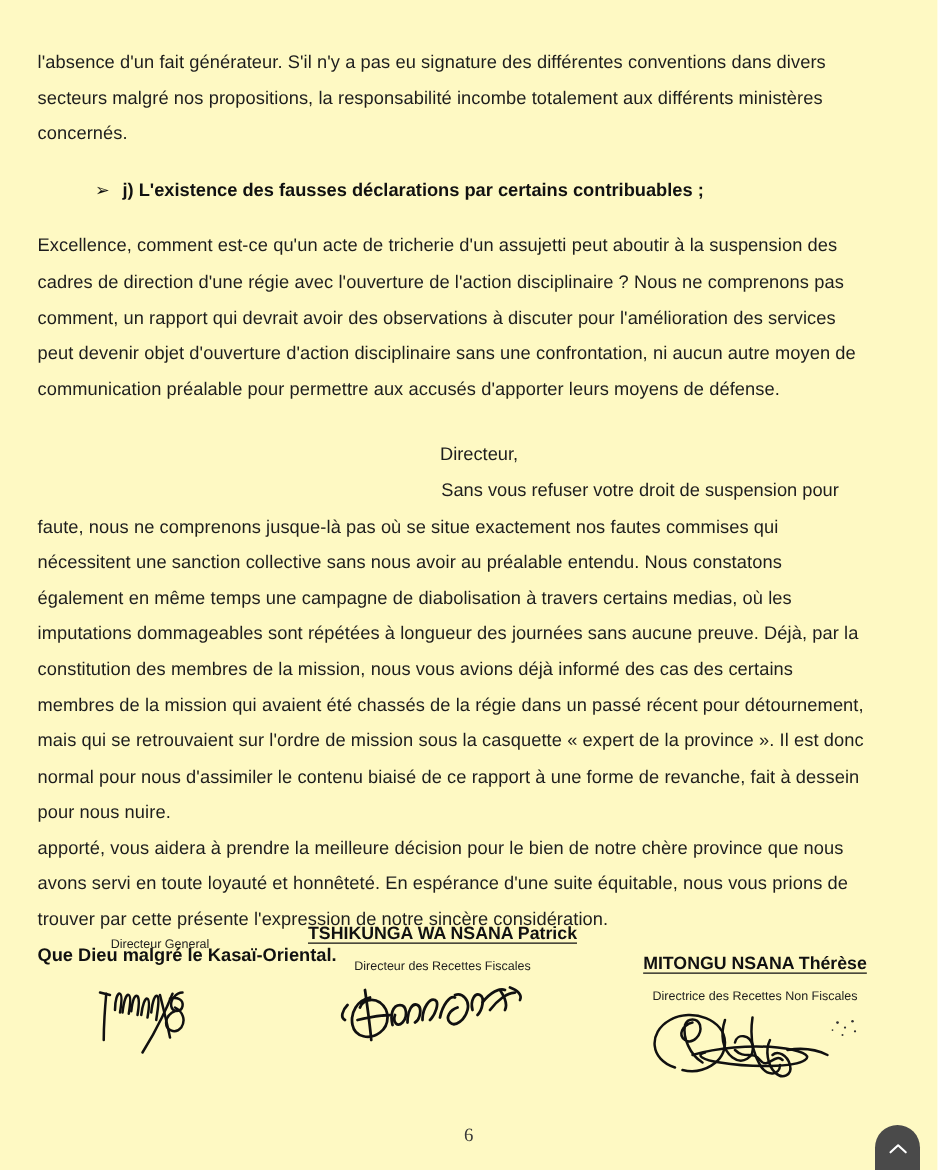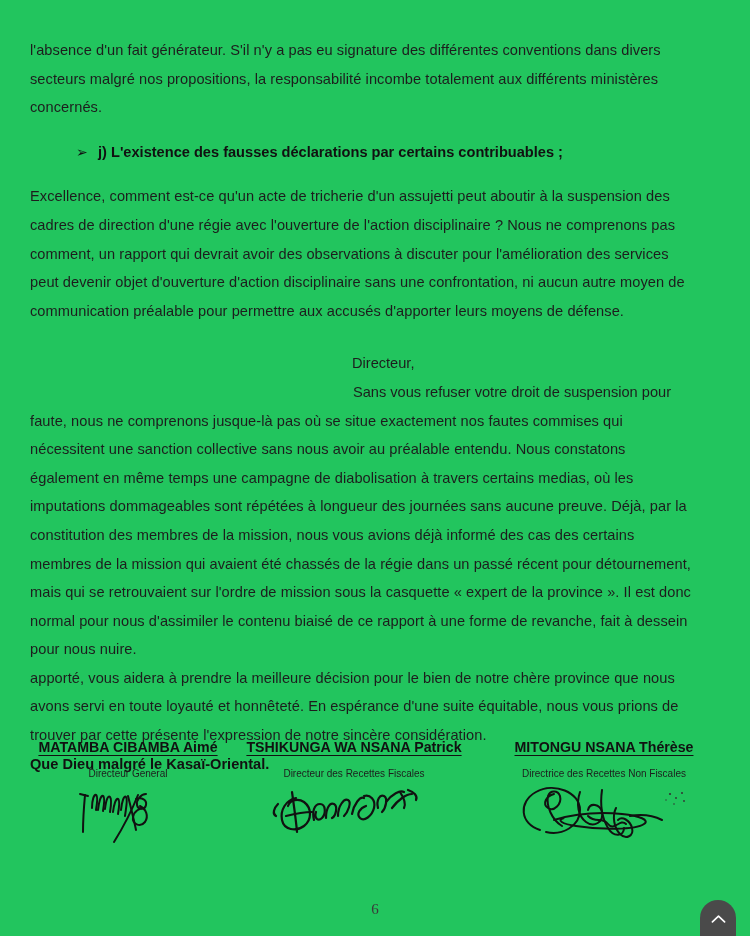--- a/index.html
+++ b/index.html
@@ -14,21 +14,21 @@
     position: relative;
     overflow: hidden;
     font-family: "Liberation Sans", sans-serif;
     color: #1b1b1b;
     -webkit-font-smoothing: antialiased;
   }
 
   .page {
     position: absolute;
     inset: 0;
-    background: #22c55e;
+    background: #fef9c3;
   }
 
   
   .body-col {
     position: absolute;
     left: 30px;
     top: 36px;
     width: 664px;
   }
 
@@ -89,21 +89,21 @@
     width: 702px;
     display: flex;
     align-items: flex-start;
   }
   .sig-col {
     position: relative;
     text-align: center;
   }
   .sig-col.c1 { width: 200px; margin-left: 4px; }
   .sig-col.c2 { width: 240px; margin-left: 6px; }
-  .sig-col.c3 { width: 240px; margin-left: 10px; }
+  .sig-col.c3 { width: 240px; margin-left: 10px; margin-top: 24px; }
 
   .sig-name {
     font-size: 14.2px;
     font-weight: bold;
     color: #111111;
     text-decoration: underline;
     text-underline-offset: 3px;
     white-space: nowrap;
     line-height: 18px;
   }
@@ -184,21 +184,20 @@
 
     <p class="para">apporté, vous aidera à prendre la meilleure décision pour le bien de notre chère province que nous avons servi en toute loyauté et honnêteté. En espérance d'une suite équitable, nous vous prions de trouver par cette présente l'expression de notre sincère considération.</p>
 
     <p class="strong-line">Que Dieu malgré le Kasaï-Oriental.</p>
 
   </div>
 
   <div class="sig-row">
 
     <div class="sig-col c1">
-      <div class="sig-name">MATAMBA CIBAMBA Aimé</div>
       <div class="sig-title">Directeur General</div>
       <div class="sig-ink">
         <svg viewBox="0 0 200 72" preserveAspectRatio="xMidYMin meet">
           <g fill="none" stroke="#111111" stroke-width="2" stroke-linecap="round" stroke-linejoin="round">
             <path d="M52 8 L60 10"></path>
             <path d="M57 9 C56 20 55 34 55 46"></path>
             <path d="M64 22 C64 14 66 8 68 9 C70 10 69 18 68 24"></path>
             <path d="M70 24 C71 15 73 9 75 10 C77 11 76 19 75 25"></path>
             <path d="M77 23 C78 14 80 9 82 11 C84 13 83 20 82 26"></path>
             <path d="M85 26 C86 18 88 12 90 13 C92 14 91 22 90 28"></path>

